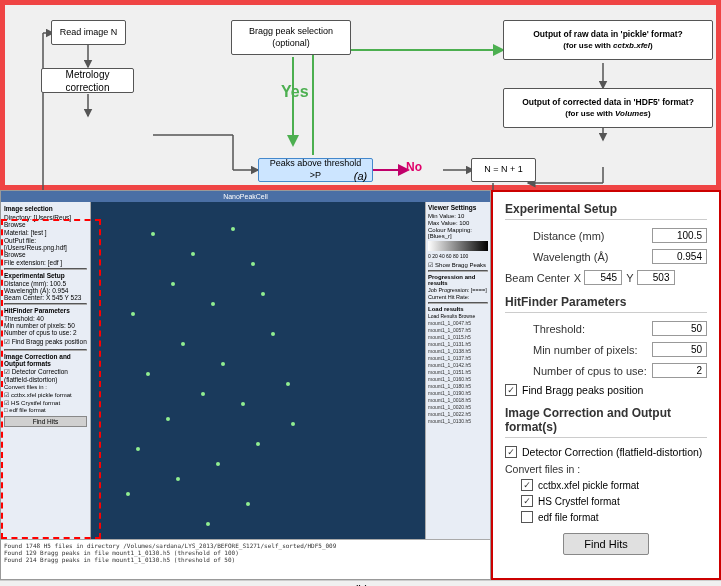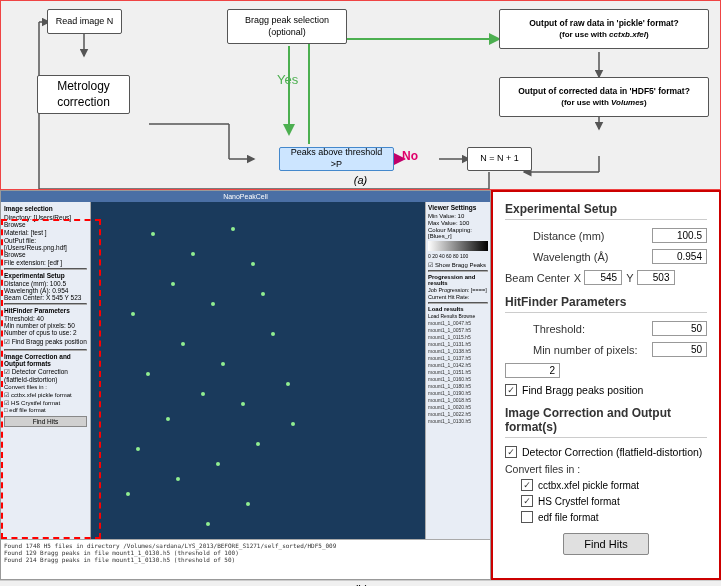--- a/index.html
+++ b/index.html
@@ -7,22 +7,22 @@
       font-family: Arial, sans-serif;
       background: #fff;
       width: 721px;
       min-height: 586px;
       overflow: hidden;
     }
 
     
     .flowchart-section {
       background: #f0f0f0;
-      border: 1px solid #ef4444;
-      padding: 3px 8px 6px;
+      border: 5px solid #ef4444;
+      padding: 10px 8px 6px;
       position: relative;
       height: 190px;
     }
 
     
     .bottom-section {
       display: flex;
       height: 390px;
       position: relative;
     }
@@ -207,22 +207,22 @@
       padding: 4px 6px;
       display: flex;
       align-items: center;
       justify-content: center;
     }
     .fc-node.blue { background: #cce5ff; border-color: #4488cc; }
     .fc-node.output { background: #fff; border-color: #555; font-weight: bold; }
 
     .yes-label {
       position: absolute;
-      font-size: 13px;
-      font-weight: normal;
+      font-size: 16px;
+      font-weight: bold;
       color: #4caf50;
     }
     .no-label {
       position: absolute;
       font-size: 12px;
       font-weight: bold;
       color: #e0006a;
     }
 
     .bottom-label {
@@ -295,35 +295,35 @@
         <marker id="arr-pink" markerWidth="6" markerHeight="6" refX="5" refY="3" orient="auto">
           <path d="M0,0 L6,3 L0,6 Z" fill="#c0006a"></path>
         </marker>
       </defs>
     </svg>
 
     <div class="fc-node" style="left:38px; top:5px; width:75px; height:25px; font-size:9px;">
       <span>Read image N</span>
     </div>
 
-    <div class="fc-node" style="left:28px; top:53px; width:93px; height:39px; font-size:12px;margin-top:18px;">
+    <div class="fc-node" style="left:28px; top:53px; width:93px; height:25px; font-size:10px;">
       <span>Metrology correction</span>
     </div>
 
 
     <div class="fc-node" style="left:218px; top:5px; width:120px; height:35px; font-size:9px;">
       <span style="white-space:pre-line;">Bragg peak selection
 (optional)</span>
     </div>
 
     <div class="yes-label" style="left:268px; top:68px;">
       <span>Yes</span>
     </div>
 
-    <div class="fc-node blue" style="left:245px; top:143px; width:115px; height:24px; font-size:9px;margin-left:25px;">
+    <div class="fc-node blue" style="left:245px; top:143px; width:115px; height:24px; font-size:9px;">
       <span>Peaks above threshold &gt;P</span>
     </div>
 
     <div class="no-label" style="left:393px; top:145px;">
       <span>No</span>
     </div>
 
     <div class="fc-node" style="left:458px; top:143px; width:65px; height:24px; font-size:9px;">
       <span>N = N + 1</span>
     </div>
@@ -489,20 +489,21 @@
       <span class="field-label">Threshold:</span>
       <input class="field-input" type="text" value="50" style="">
     </div>
 
     <div class="field-row">
       <span class="field-label">Min number of pixels:</span>
       <input class="field-input" type="text" value="50" style="">
     </div>
 
     <div class="field-row">
+      <span class="field-label">Number of cpus to use:</span>
       <input class="field-input" type="text" value="2" style="">
     </div>
 
     <div class="checkbox-row">
       <div class="checkbox-box checked"></div>
       <span>Find Bragg peaks position</span>
     </div>
 
     <div class="section-gap"></div>
 

